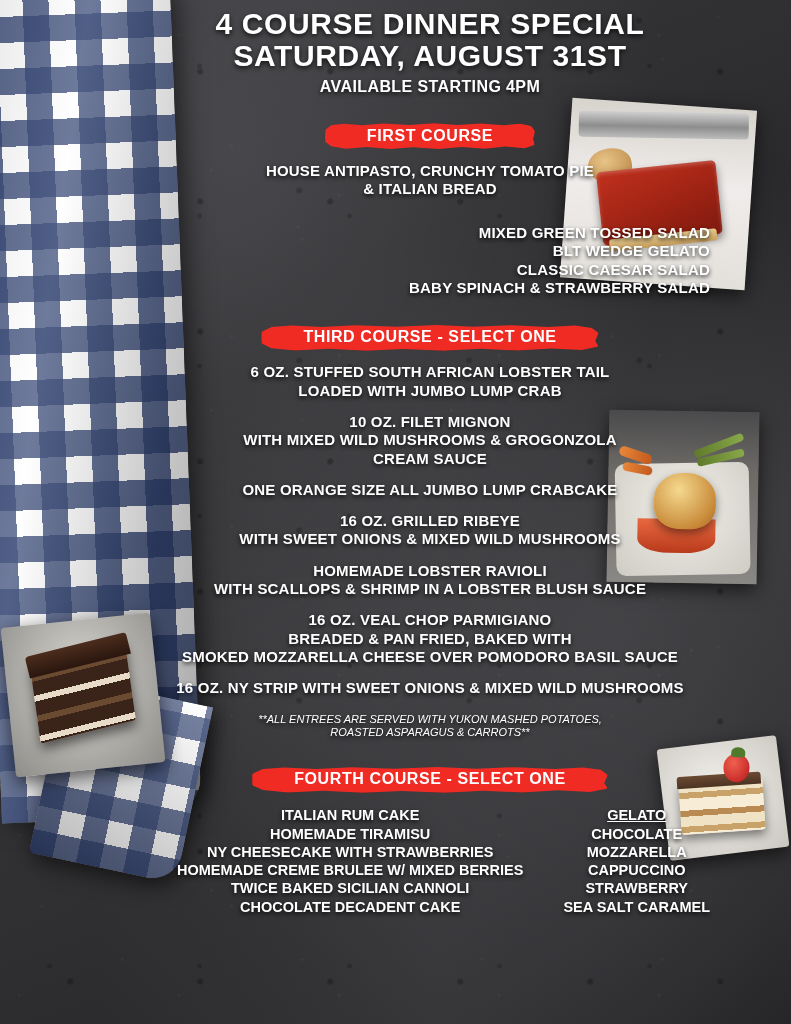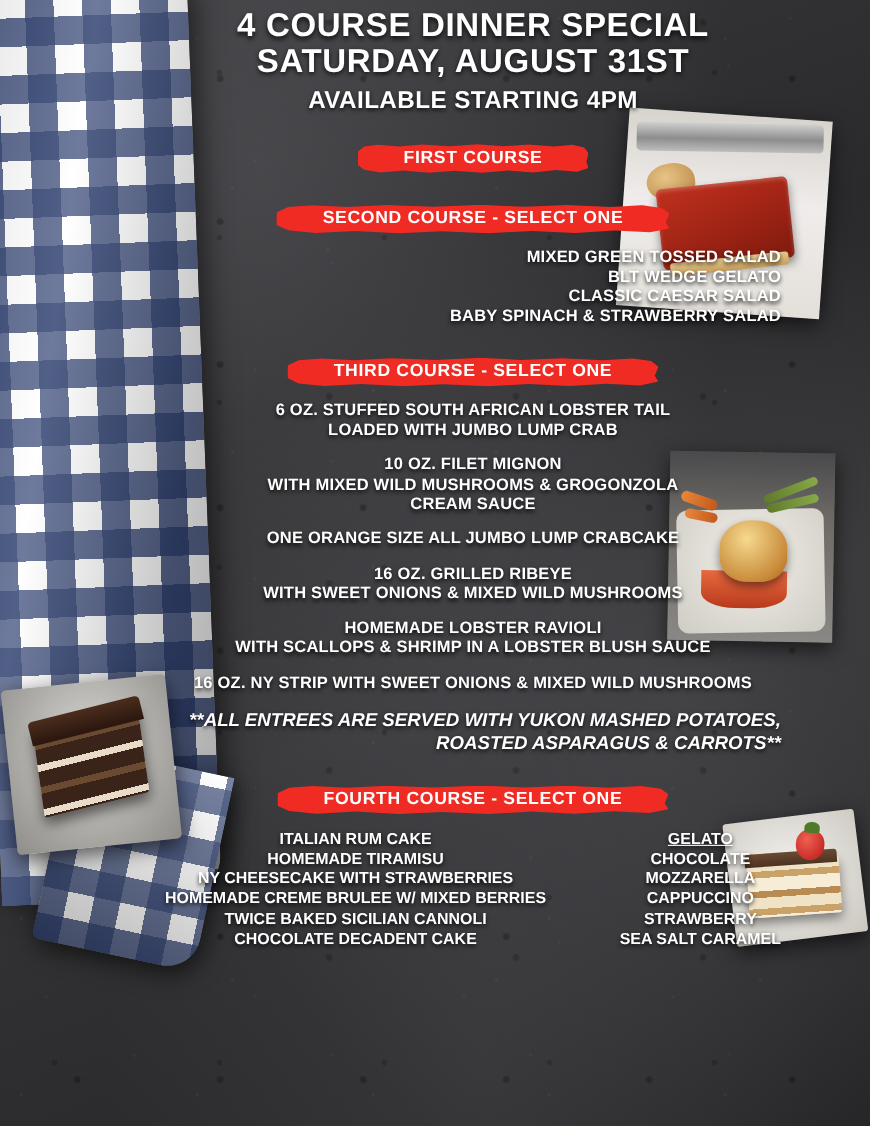--- a/index.html
+++ b/index.html
@@ -104,21 +104,21 @@
     font-size: 30px;
     font-weight: bold;
     letter-spacing: 0.6px;
     line-height: 1.06;
     text-shadow: 0 2px 5px rgba(0,0,0,0.8);
     margin-top: 8px;
   }
   .headline .line2 { display:block; }
   .subhead {
     margin-top: 6px;
-    font-size: 22px;
+    font-size: 16px;
     font-weight: bold;
     letter-spacing: 0.4px;
     text-shadow: 0 2px 4px rgba(0,0,0,0.8);
   }
 
   
   .banner {
     position: relative;
     display: inline-block;
     margin: 0 auto;
@@ -156,33 +156,32 @@
     text-shadow: 0 2px 4px rgba(0,0,0,0.85);
   }
   .course-items .item { margin-bottom: 13px; }
   .course-items .item:last-child { margin-bottom: 0; }
 
   .list-tight { }
   .list-tight .item { margin-bottom: 0; text-align: right; }
 
   .note {
     margin-top: 15px;
-    font-size: 17px;
-    font-weight: bold;
+    font-size: 11px;
+    font-weight: normal;
     font-style: italic;
     line-height: 1.22;
     text-shadow: 0 2px 4px rgba(0,0,0,0.85);
-    text-align: right;
   }
 
   
   .dessert-cols {
     margin-top: 12px;
     display: flex;
-    justify-content: space-between;
+    justify-content: flex-end;
     gap: 40px;
     font-size: 14.5px;
     font-weight: bold;
     line-height: 1.26;
     text-shadow: 0 2px 4px rgba(0,0,0,0.85);
   }
   .dessert-col { text-align: center; }
   .dessert-col .head { text-decoration: underline; }
 
   
@@ -369,40 +368,43 @@
   <div class="content">
 
     <div class="headline">
       <span>4 COURSE DINNER SPECIAL</span>
       <span class="line2">SATURDAY, AUGUST 31ST</span>
     </div>
     <div class="subhead">AVAILABLE STARTING 4PM</div>
 
     <div class="banner-wrap">
       <div class="banner">FIRST COURSE</div>
+      <div class="course-items">
+        <div class="item">HOUSE ANTIPASTO, CRUNCHY TOMATO PIE<br>&amp; ITALIAN BREAD</div>
+      </div>
     </div>
 
     <div class="banner-wrap">
-      <div class="banner">SECOND COURSE - SELECT ONE</div>
       <div class="course-items list-tight">
         <div class="item">MIXED GREEN TOSSED SALAD</div>
         <div class="item">BLT WEDGE GELATO</div>
         <div class="item">CLASSIC CAESAR SALAD</div>
         <div class="item">BABY SPINACH &amp; STRAWBERRY SALAD</div>
       </div>
     </div>
 
     <div class="banner-wrap">
       <div class="banner">THIRD COURSE - SELECT ONE</div>
       <div class="course-items">
         <div class="item">6 OZ. STUFFED SOUTH AFRICAN LOBSTER TAIL<br>LOADED WITH JUMBO LUMP CRAB</div>
         <div class="item">10 OZ. FILET MIGNON<br>WITH MIXED WILD MUSHROOMS &amp; GROGONZOLA<br>CREAM SAUCE</div>
         <div class="item">ONE ORANGE SIZE ALL JUMBO LUMP CRABCAKE</div>
         <div class="item">16 OZ. GRILLED RIBEYE<br>WITH SWEET ONIONS &amp; MIXED WILD MUSHROOMS</div>
         <div class="item">HOMEMADE LOBSTER RAVIOLI<br>WITH SCALLOPS &amp; SHRIMP IN A LOBSTER BLUSH SAUCE</div>
+        <div class="item">16 OZ. VEAL CHOP PARMIGIANO<br>BREADED &amp; PAN FRIED, BAKED WITH<br>SMOKED MOZZARELLA CHEESE OVER POMODORO BASIL SAUCE</div>
         <div class="item">16 OZ. NY STRIP  WITH SWEET ONIONS &amp; MIXED WILD MUSHROOMS</div>
       </div>
       <div class="note">**ALL ENTREES ARE SERVED WITH YUKON MASHED POTATOES,<br>ROASTED ASPARAGUS &amp; CARROTS**</div>
     </div>
 
     <div class="banner-wrap">
       <div class="banner">FOURTH COURSE - SELECT ONE</div>
       <div class="dessert-cols">
         <div class="dessert-col">
           <div>ITALIAN RUM CAKE</div>

